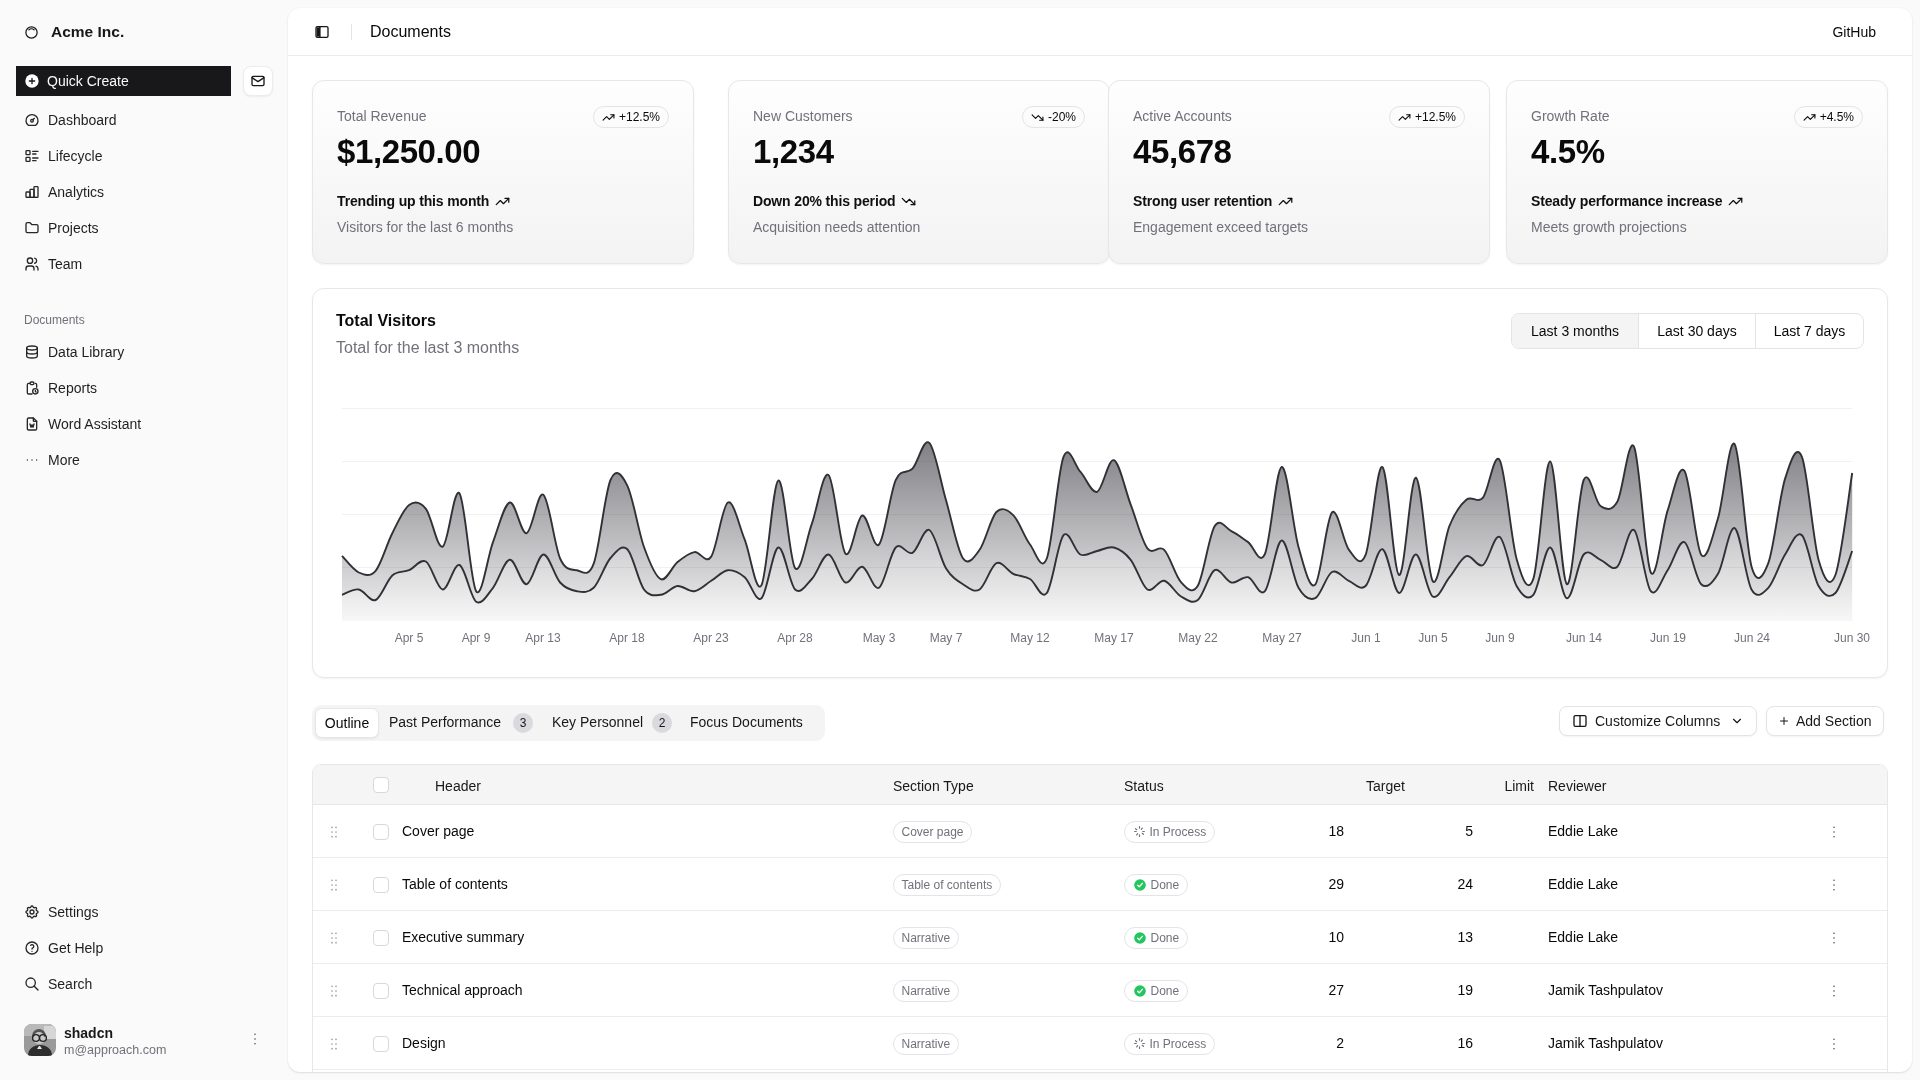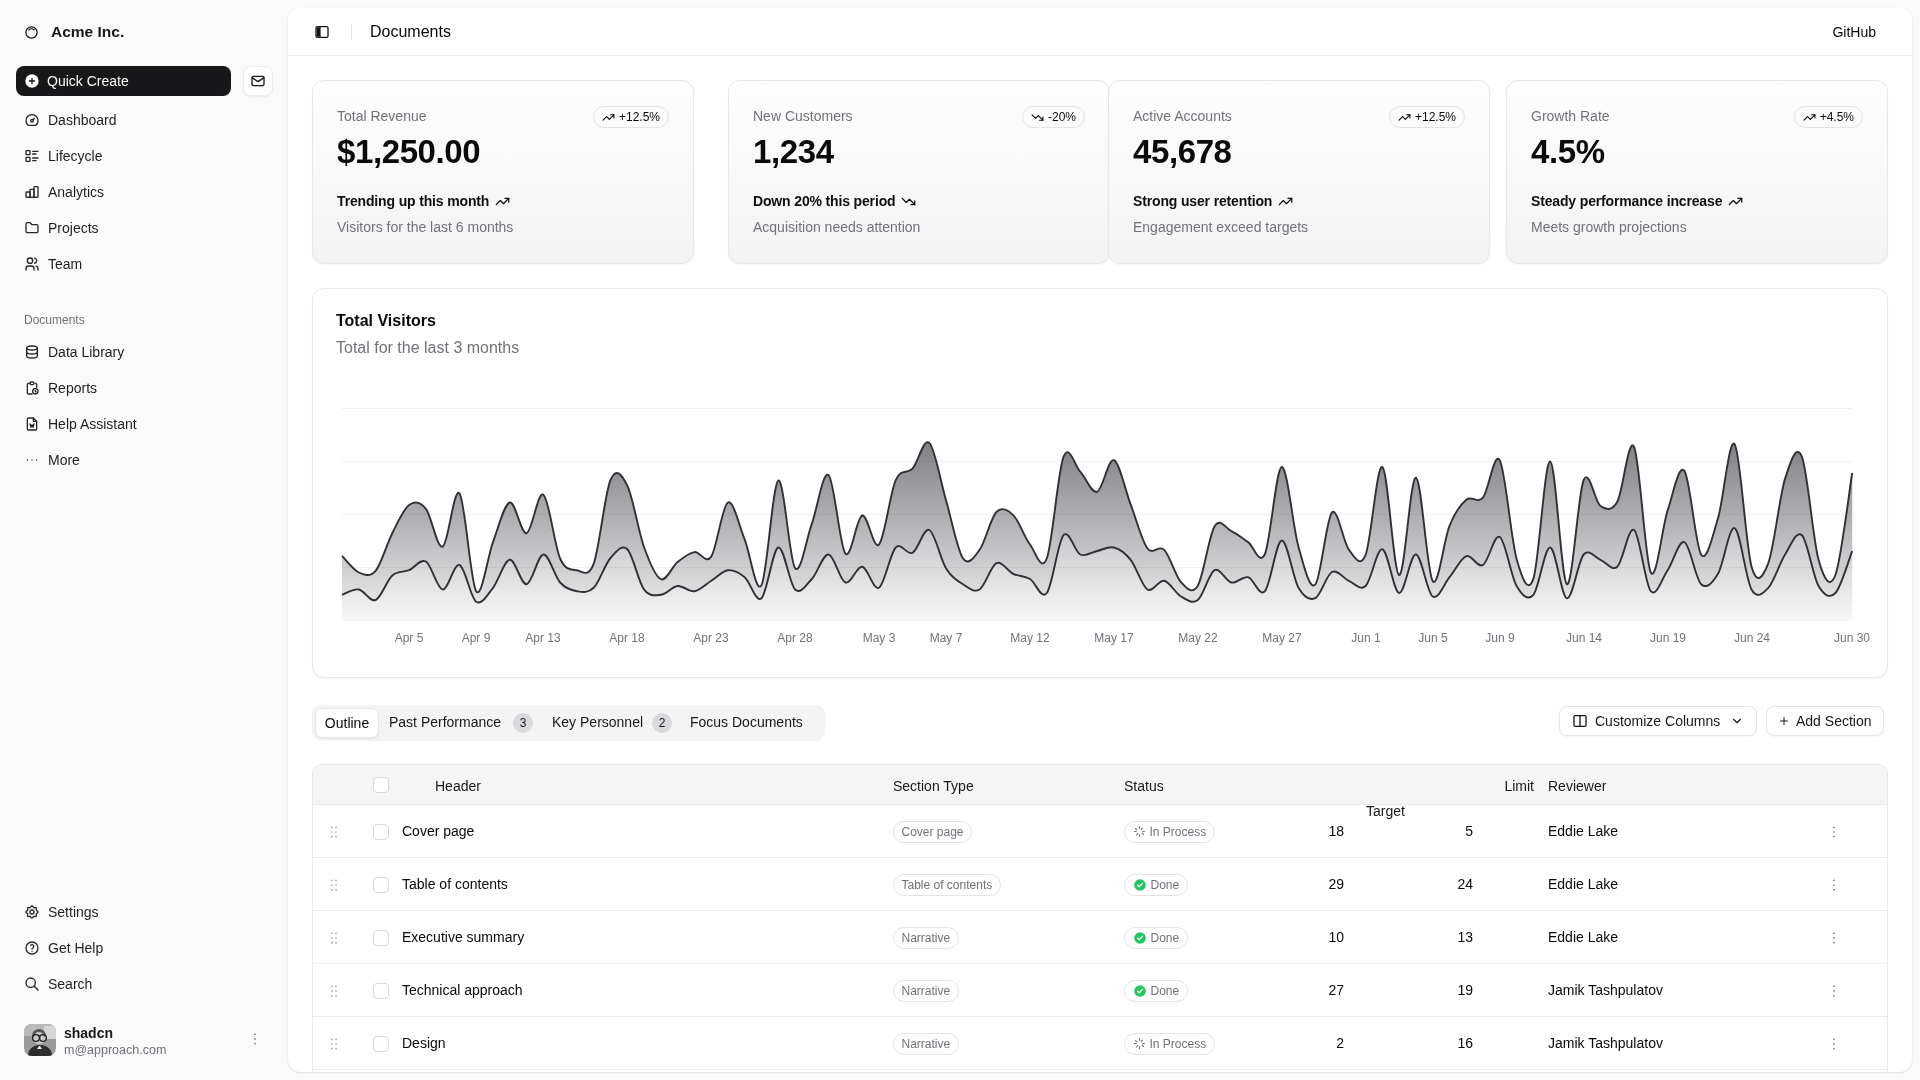--- a/index.html
+++ b/index.html
@@ -24,21 +24,21 @@
 <div id="app">
 <div class="abs row" style="left:24px;top:24px;gap:12px;height:16px">
       <span class="ic" style="color:#18181b">
         <svg class="" width="15" height="15" viewBox="0 0 24 24" fill="none" stroke="currentColor" stroke-width="2" stroke-linecap="round" stroke-linejoin="round">
           <path d="M5.64 5.64a9 9 0 1 0 12.72 0a9 9 0 0 0 -12.72 0"></path>
           <path d="M16.24 7.76a6 6 0 0 0 -8.48 0"></path>
         </svg>
       </span>
       <span style="font-size:15.5px;font-weight:700;color:#18181b">Acme Inc.</span>
     </div>
-<div class="abs row" style="left:16px;top:66px;width:215px;height:30px;background:#18181b;border-radius:8px;color:#fafafa;padding-left:8px;gap:7px">
+<div class="abs row" style="left:16px;top:66px;width:215px;height:30px;background:#18181b;border-radius:0;color:#fafafa;padding-left:8px;gap:7px">
       <span class="ic">
         <svg class="" width="16" height="16" viewBox="0 0 24 24" fill="none" stroke="currentColor" stroke-width="2" stroke-linecap="round" stroke-linejoin="round">
           <circle cx="12" cy="12" r="10" fill="#fff" stroke="none"></circle>
           <path d="M12 8v8M8 12h8" stroke="#18181b"></path>
         </svg>
       </span>
       <span style="font-size:14px">Quick Create</span>
     </div>
 <div class="abs ic" style="left:243px;top:66px;width:30px;height:30px;background:#fff;border:1px solid #ececef;border-radius:8px;box-shadow:0 1px 2px rgba(0,0,0,.06);color:#18181b">
       <svg class="" width="16" height="16" viewBox="0 0 24 24" fill="none" stroke="currentColor" stroke-width="2" stroke-linecap="round" stroke-linejoin="round">
@@ -104,21 +104,21 @@
         <path d="M17 15.5v1.5l1 1"></path>
       </svg>
       <span>Reports</span>
     </div>
 <div class="sideitem" style="top:408px">
       <svg class="" width="16" height="16" viewBox="0 0 24 24" fill="none" stroke="currentColor" stroke-width="2" stroke-linecap="round" stroke-linejoin="round">
         <path d="M14 3v4a1 1 0 0 0 1 1h4"></path>
         <path d="M17 21h-10a2 2 0 0 1 -2 -2v-14a2 2 0 0 1 2 -2h7l5 5v11a2 2 0 0 1 -2 2z"></path>
         <path d="M9 12l1.5 5l1.5 -4l1.5 4l1.5 -5"></path>
       </svg>
-      <span>Help Assistant</span>
+      <span>Word Assistant</span>
     </div>
 <div class="sideitem" style="top:444px">
       <svg class="" width="16" height="16" viewBox="0 0 24 24" fill="none" stroke="currentColor" stroke-width="2" stroke-linecap="round" stroke-linejoin="round">
         <circle cx="5" cy="12" r="1" fill="currentColor" stroke="none"></circle>
         <circle cx="12" cy="12" r="1" fill="currentColor" stroke="none"></circle>
         <circle cx="19" cy="12" r="1" fill="currentColor" stroke="none"></circle>
       </svg>
       <span>More</span>
     </div>
 <div class="sideitem" style="top:896px">
@@ -236,20 +236,25 @@
 <div class="cardval">4.5%</div>
 <div class="foot1">Steady performance increase <svg class="" width="15" height="15" viewBox="0 0 24 24" fill="none" stroke="currentColor" stroke-width="2" stroke-linecap="round" stroke-linejoin="round">
           <path d="M22 7l-8.5 8.5l-5 -5l-6.5 6.5"></path>
           <path d="M16 7h6v6"></path>
         </svg></div>
 <div class="foot2">Meets growth projections</div>
     </div>
 <div class="abs" style="left:312px;top:288px;width:1576px;height:390px;border:1px solid #e7e7ea;border-radius:12px;background:#fff;box-shadow:0 1px 2px rgba(0,0,0,.05)"></div>
 <div class="abs" style="left:336px;top:312px;font-size:16px;font-weight:700;color:#09090b">Total Visitors</div>
 <div class="abs" style="left:336px;top:339px;font-size:16px;color:#71717b">Total for the last 3 months</div>
+<div class="abs" style="left:1511px;top:313px;width:353px;height:36px;border:1px solid #e4e4e7;border-radius:8px;background:#fff;display:flex;overflow:hidden">
+<div style="width:127px;background:#f4f4f5;border-right:1px solid #e4e4e7;display:flex;align-items:center;justify-content:center;font-size:14px;font-weight:500">Last 3 months</div>
+<div style="width:117px;border-right:1px solid #e4e4e7;display:flex;align-items:center;justify-content:center;font-size:14px;font-weight:500">Last 30 days</div>
+<div style="flex:1;display:flex;align-items:center;justify-content:center;font-size:14px;font-weight:500">Last 7 days</div>
+    </div>
 <svg class="abs" style="left:312px;top:288px" width="1576" height="390" viewBox="0 0 1576 390" fill="none">
 <defs>
 <linearGradient id="gd" x1="0" y1="153" x2="0" y2="326" gradientUnits="userSpaceOnUse">
           <stop offset="0" stop-color="#3f3f46" stop-opacity="0.66"></stop>
           <stop offset="1" stop-color="#3f3f46" stop-opacity="0.10"></stop>
         </linearGradient>
 <linearGradient id="gm" x1="0" y1="240" x2="0" y2="333" gradientUnits="userSpaceOnUse">
           <stop offset="0" stop-color="#3f3f46" stop-opacity="0.30"></stop>
           <stop offset="1" stop-color="#3f3f46" stop-opacity="0.04"></stop>
         </linearGradient>
@@ -306,21 +311,21 @@
         <path d="M12 5v14M5 12h14"></path>
       </svg>
       <span style="font-size:14px;font-weight:500">Add Section</span>
     </div>
 <div class="abs" style="left:312px;top:764px;width:1576px;height:308px;border:1px solid #e7e7ea;border-radius:9px 9px 0 0;border-bottom:none;background:#fff"></div>
 <div class="abs" style="left:313px;top:765px;width:1574px;height:40px;background:#f5f5f6;border-radius:8px 8px 0 0;border-bottom:1px solid #e7e7ea"></div>
 <div class="cb abs" style="left:373px;top:777px"></div>
 <div class="th" style="left:402px;top:778px;margin-left:33px;">Header</div>
 <div class="th" style="left:893px;top:778px;">Section Type</div>
 <div class="th" style="left:1124px;top:778px;">Status</div>
-<div class="th" style="left:1405px;top:778px;transform:translateX(-100%);margin-top:25px;">Target</div>
+<div class="th" style="left:1405px;top:778px;transform:translateX(-100%);">Target</div>
 <div class="th" style="left:1534px;top:778px;transform:translateX(-100%);">Limit</div>
 <div class="th" style="left:1548px;top:778px;">Reviewer</div>
 <div class="abs ic" style="left:326px;top:823.5px;width:16px;height:16px;color:#a1a1aa">
       <svg class="" width="16" height="16" viewBox="0 0 24 24" fill="none" stroke="currentColor" stroke-width="2" stroke-linecap="round" stroke-linejoin="round">
         <circle cx="9" cy="5" r="1.3" fill="currentColor" stroke="none"></circle>
         <circle cx="15" cy="5" r="1.3" fill="currentColor" stroke="none"></circle>
         <circle cx="9" cy="12" r="1.3" fill="currentColor" stroke="none"></circle>
         <circle cx="15" cy="12" r="1.3" fill="currentColor" stroke="none"></circle>
         <circle cx="9" cy="19" r="1.3" fill="currentColor" stroke="none"></circle>
         <circle cx="15" cy="19" r="1.3" fill="currentColor" stroke="none"></circle>

